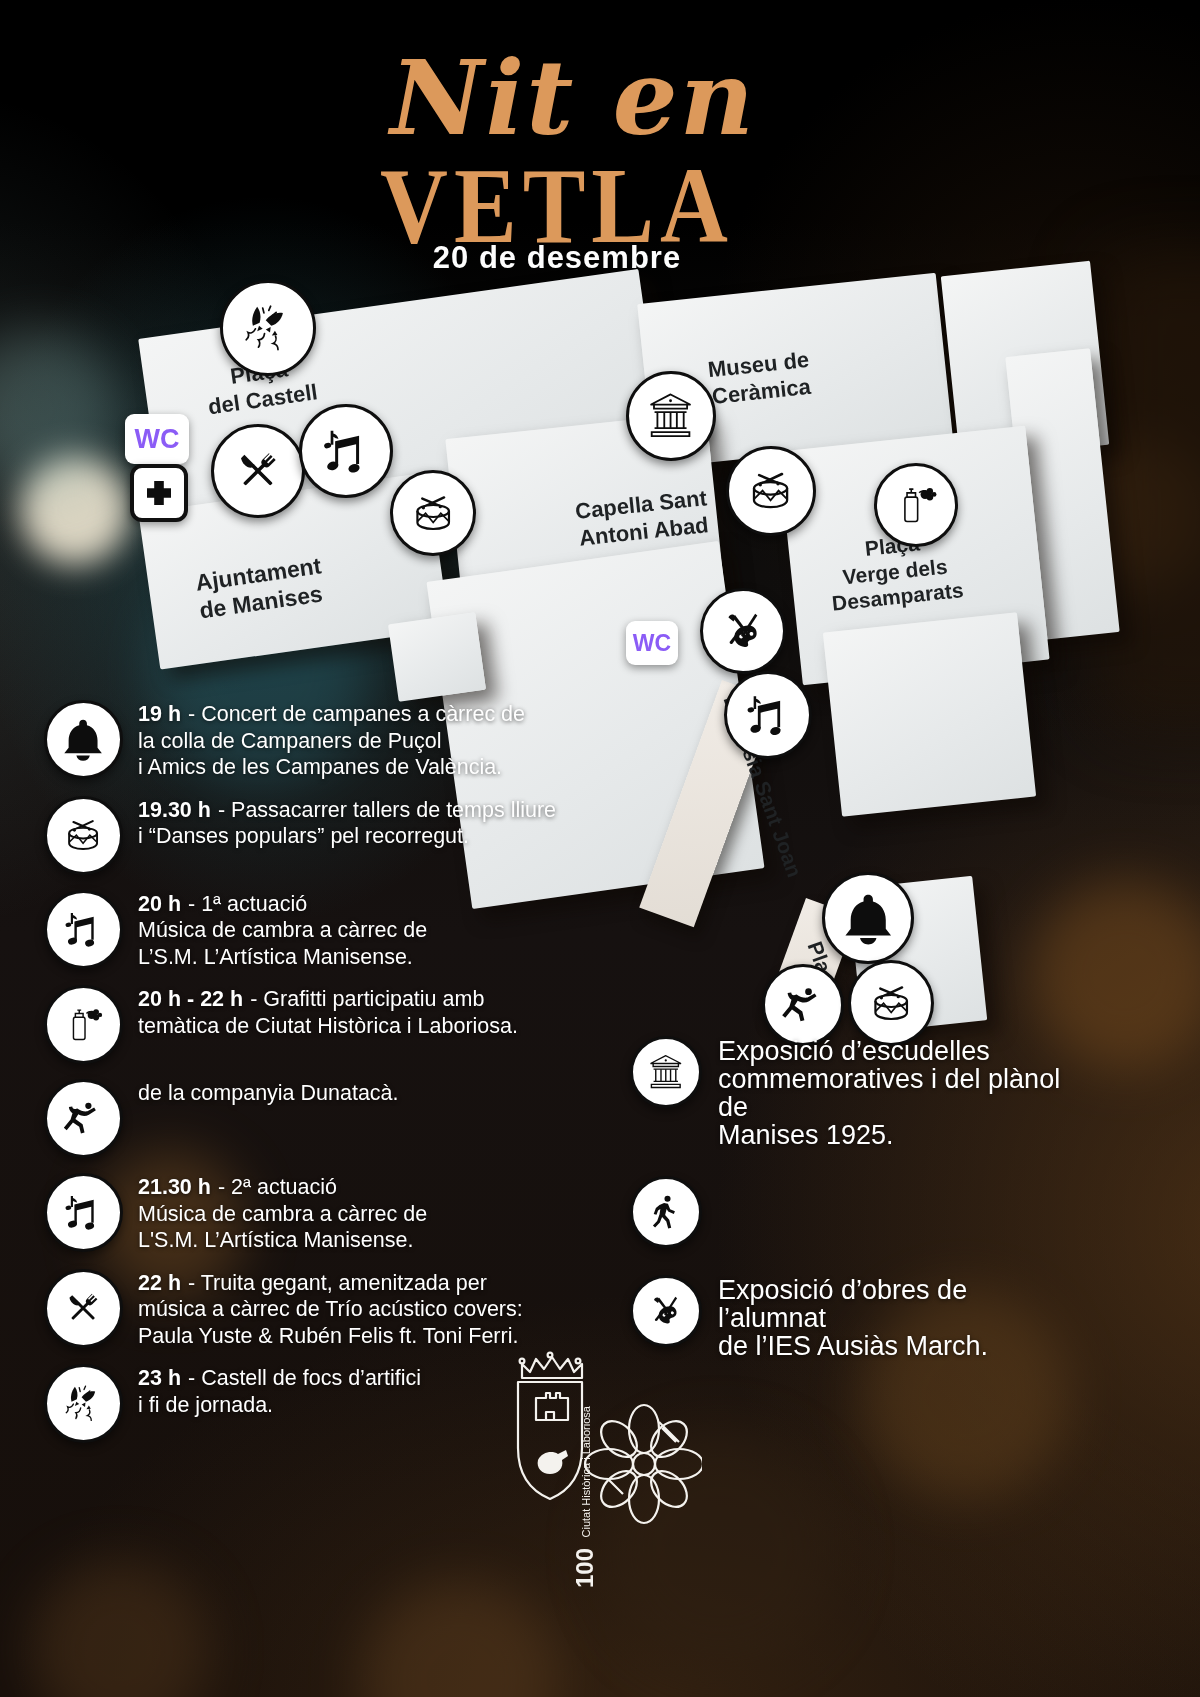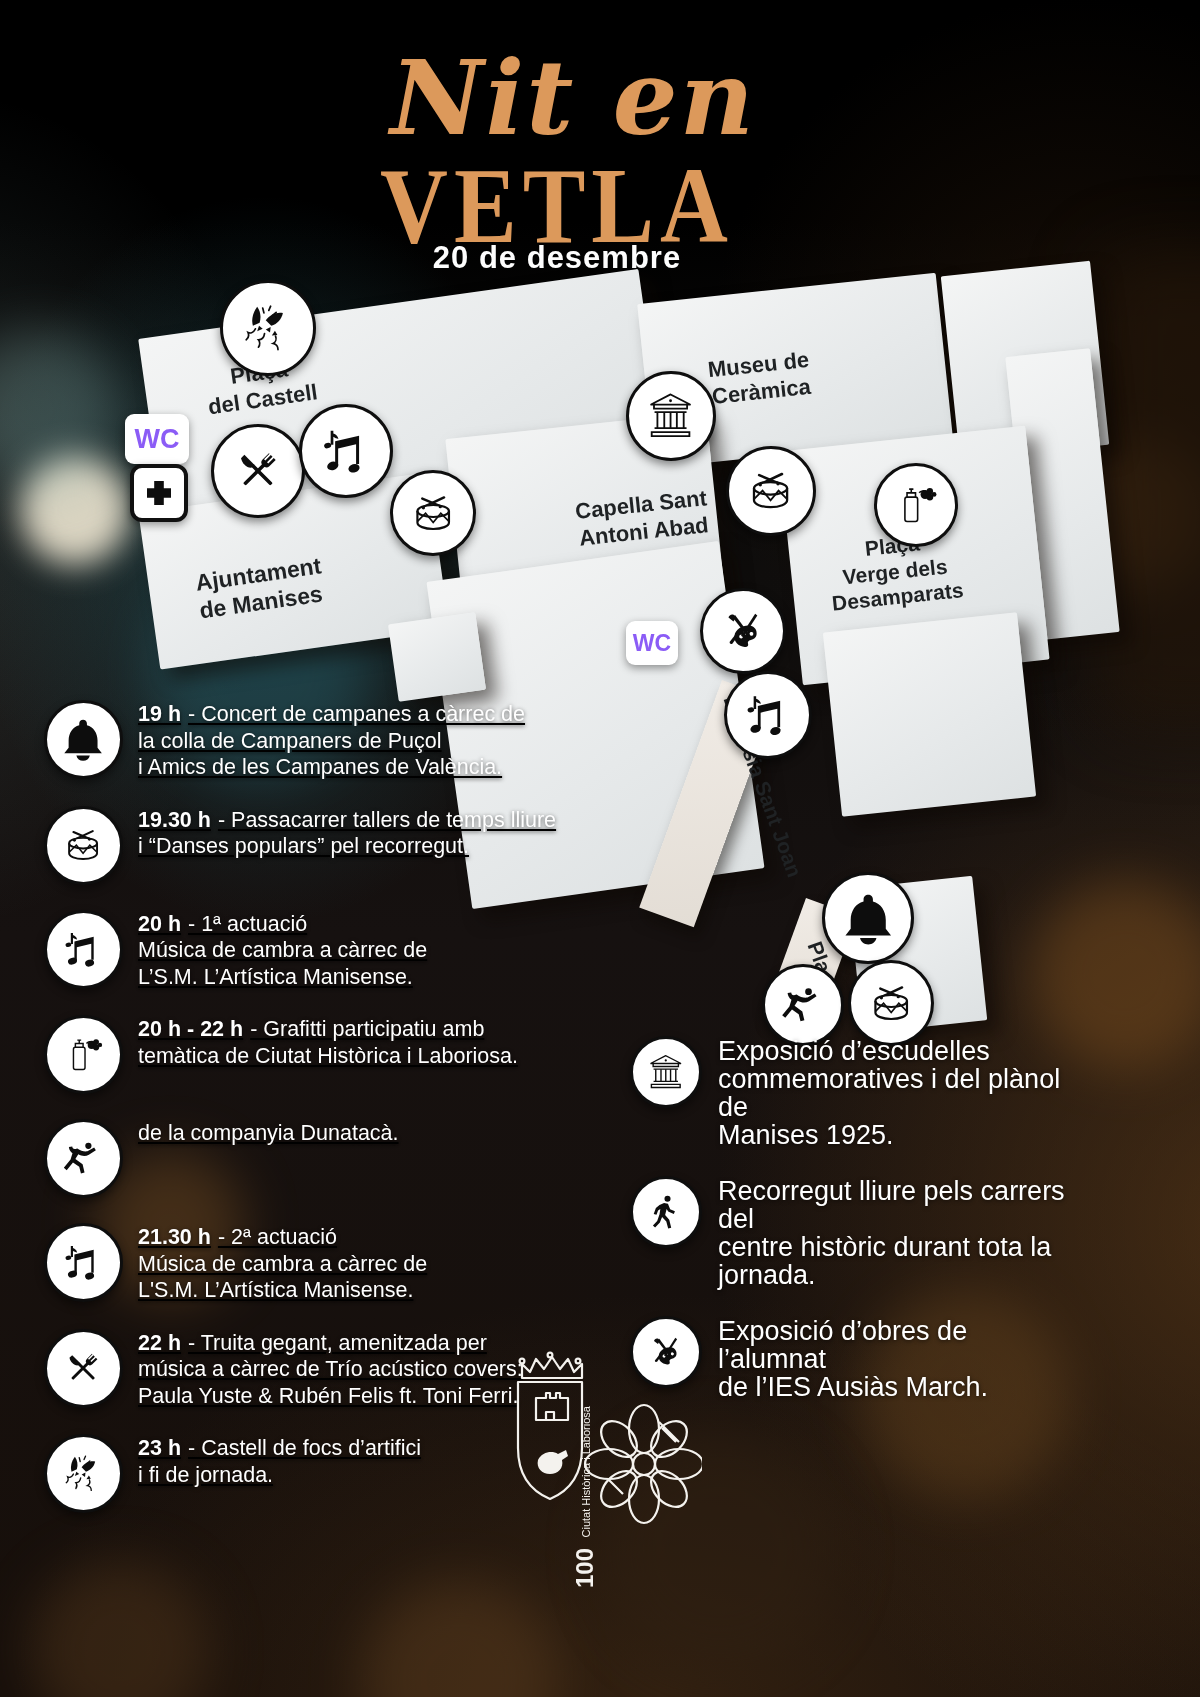--- a/index.html
+++ b/index.html
@@ -39,21 +39,21 @@
     display:flex;align-items:center;justify-content:center;z-index:6;
     box-shadow:0 4px 10px rgba(0,0,0,.45);}
   .marker svg{width:68%;height:68%;}
   .badge{position:absolute;background:#fff;border-radius:9px;display:flex;align-items:center;
     justify-content:center;font-weight:700;color:#8b5cf6;z-index:6;
     box-shadow:0 3px 8px rgba(0,0,0,.4);}
   .badge.cross{border:4px solid #101010;border-radius:12px;}
   .badge.cross svg{width:80%;height:80%;}
   
   .schedule{position:absolute;left:44px;top:700px;width:540px;display:flex;
-    flex-direction:column;gap:25px;z-index:8;text-decoration:underline;}
+    flex-direction:column;gap:15px;z-index:8;}
   .sched-item{display:flex;gap:15px;}
   .circ{width:73px;height:73px;flex:none;background:#fff;border:3.5px solid #0e0e0e;
     border-radius:50%;display:flex;align-items:center;justify-content:center;
     box-shadow:0 4px 10px rgba(0,0,0,.45);}
   .circ svg{width:66%;height:66%;}
   .sched-text{color:#fff;font-size:21.5px;line-height:26.5px;padding-top:1px;
     text-shadow:0 1px 4px rgba(0,0,0,.65);}
   .time{font-weight:700;margin-right:7px;}
   
   .activities{position:absolute;left:630px;top:1036px;width:440px;display:flex;
@@ -450,25 +450,20 @@
         <div class="line">commemoratives i del plànol de</div>
         <div class="line">Manises 1925.</div>
       </div>
     </div>
     <div class="act-item">
       <div class="circ">
           <svg viewBox="0 0 100 100" aria-hidden="true">
             <path fill="#0d0d0d" d="M54 13a7 7 0 1 1-7 7 7 7 0 0 1 7-7zM46 30l9 1.5L60 44l11 5-2.5 6-13-5.5-3.5-6-3.5 14 9.5 11 4.5 18-7 1.8-4.3-16-9.7-10.5-5 13-11 11.5-5-4.8 9.8-10.4 5.4-15.6 1.8-12-5.2 3.4-3.6 10-6.4-2 5-13.6 8.3-7z"></path>
           </svg>
         </div>
-      <div class="act-text">
-        <div class="line">Recorregut lliure pels carrers del</div>
-        <div class="line">centre històric durant tota la</div>
-        <div class="line">jornada.</div>
-      </div>
     </div>
     <div class="act-item">
       <div class="circ">
           <svg viewBox="0 0 100 100" aria-hidden="true">
             <g fill="#0d0d0d">
               <path d="M64 40c-14-2-28 6-30 18-2 11 7 20 19 21 5 .5 7-2.5 6-5.5-1.5-4 .5-6.5 5-7.5 5.5-1 9.5-4 10.5-9 1.5-8-3-15.5-10.5-17zm-9 9a3.5 3.5 0 1 1-2 6.7 3.5 3.5 0 0 1 2-6.7zm11 2.5a3.5 3.5 0 1 1-2 6.7 3.5 3.5 0 0 1 2-6.7zm-19 5a3.5 3.5 0 1 1-2 6.7 3.5 3.5 0 0 1 2-6.7z"></path>
               <path d="M30 24l5-4 28 38-4 3z"></path>
               <path d="M33 20c-5-2-9 1-10 5l9 7c3-3 4-8 1-12z"></path>
               <path d="M72 18l4 3-26 40-4-2.5z"></path>
               <path d="M25 70l14-18 4 3-13 18c-3 1-5 0-5-3z"></path>

